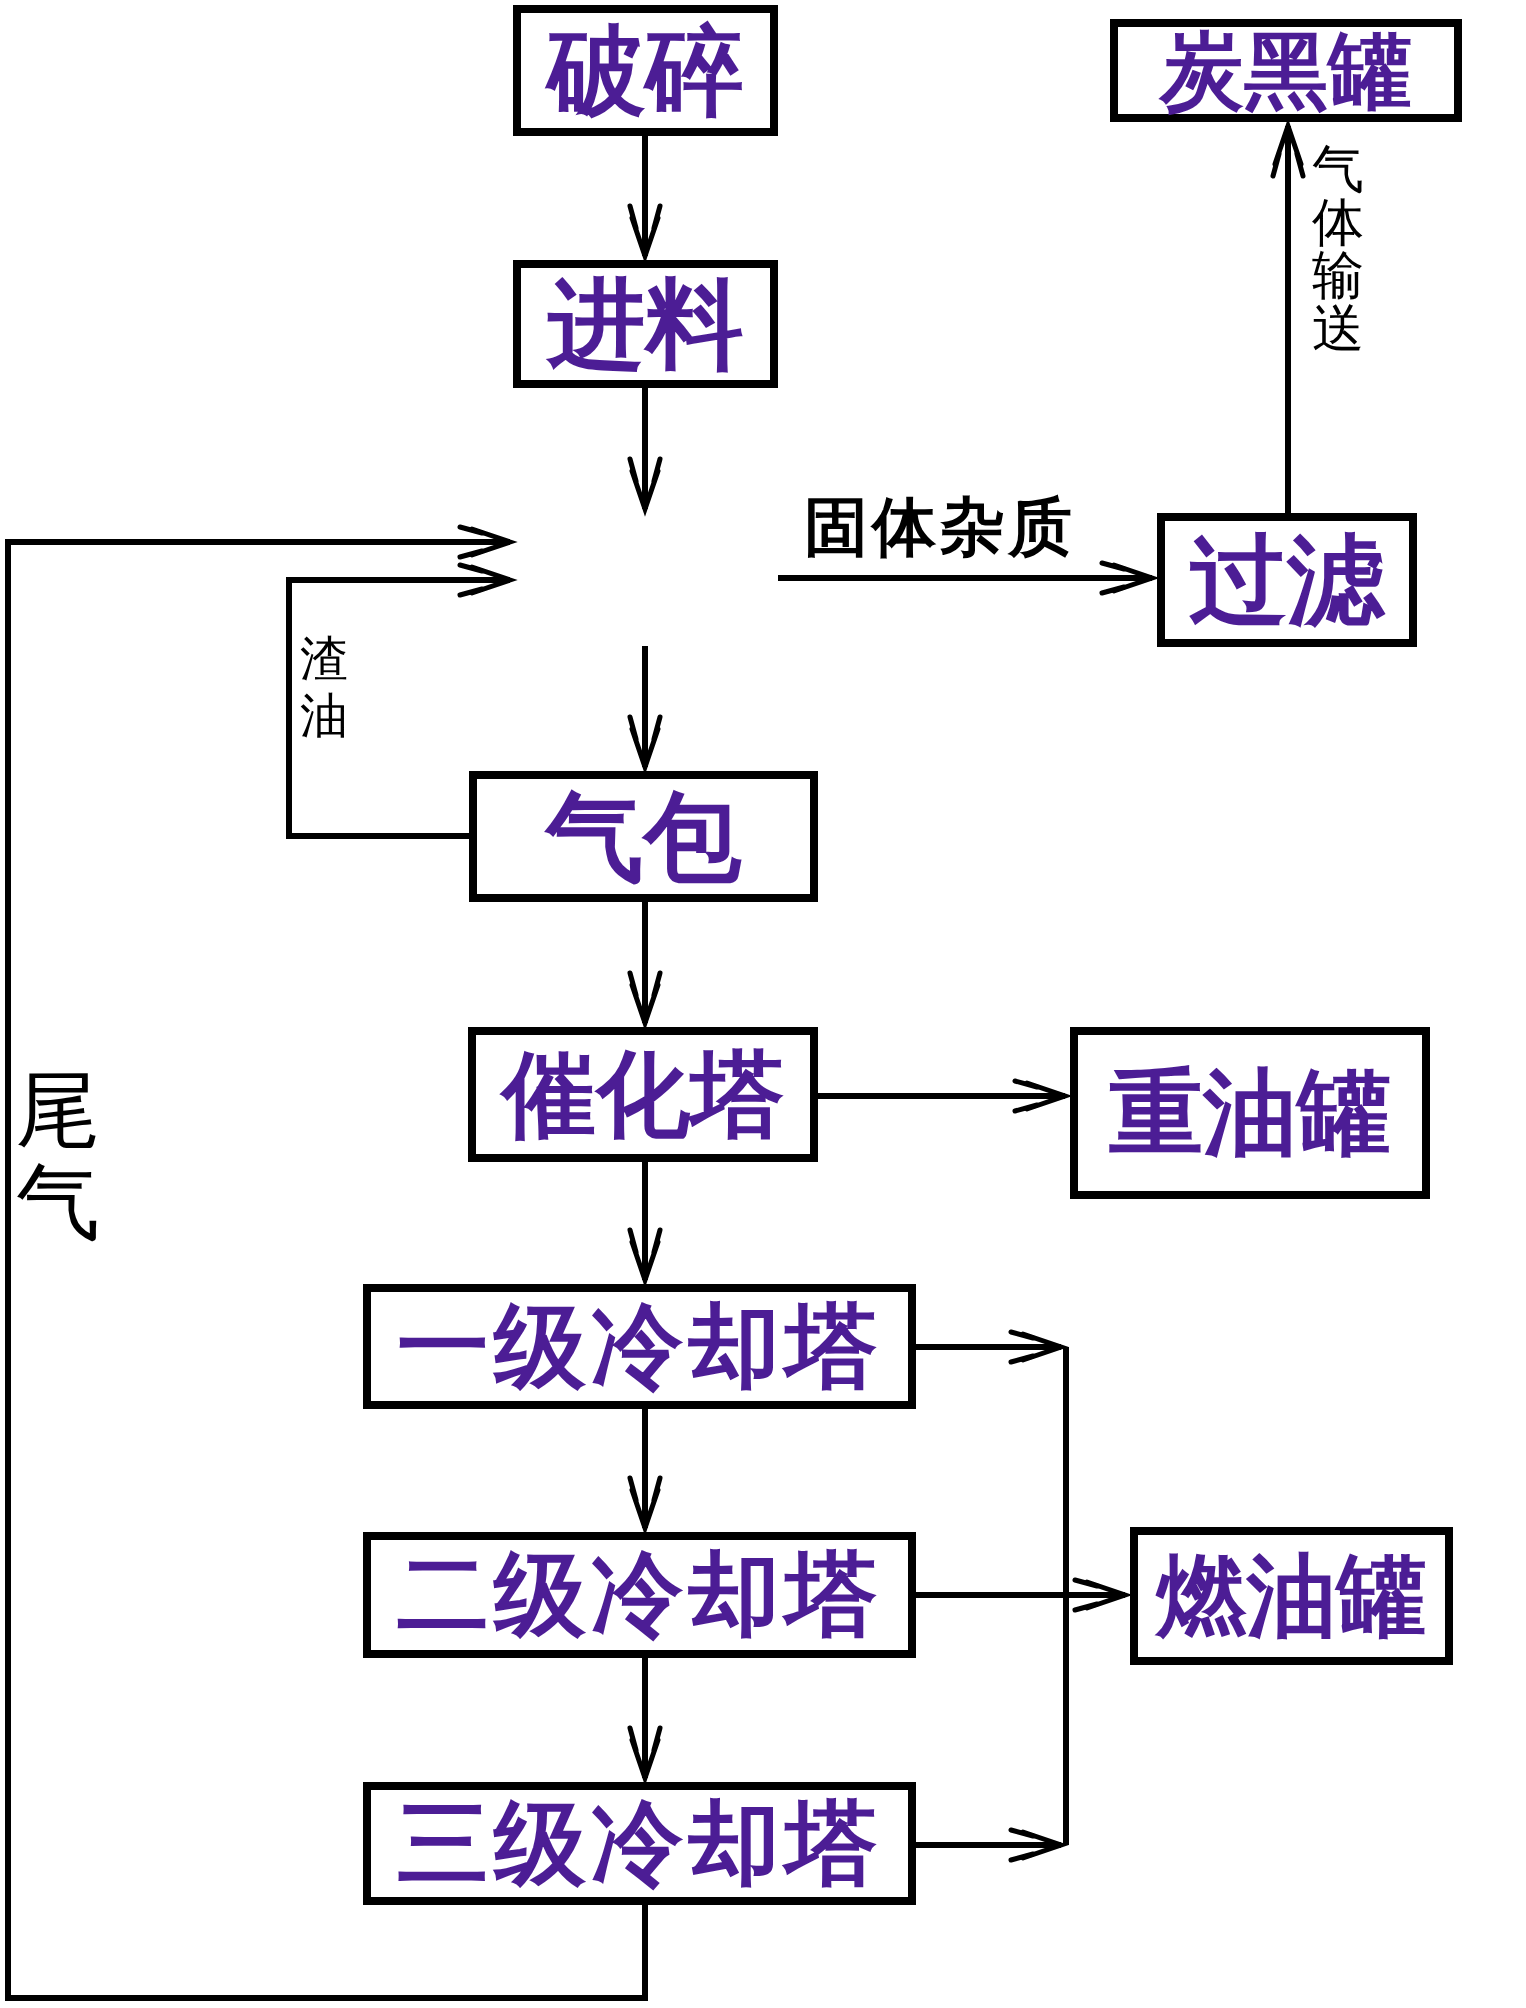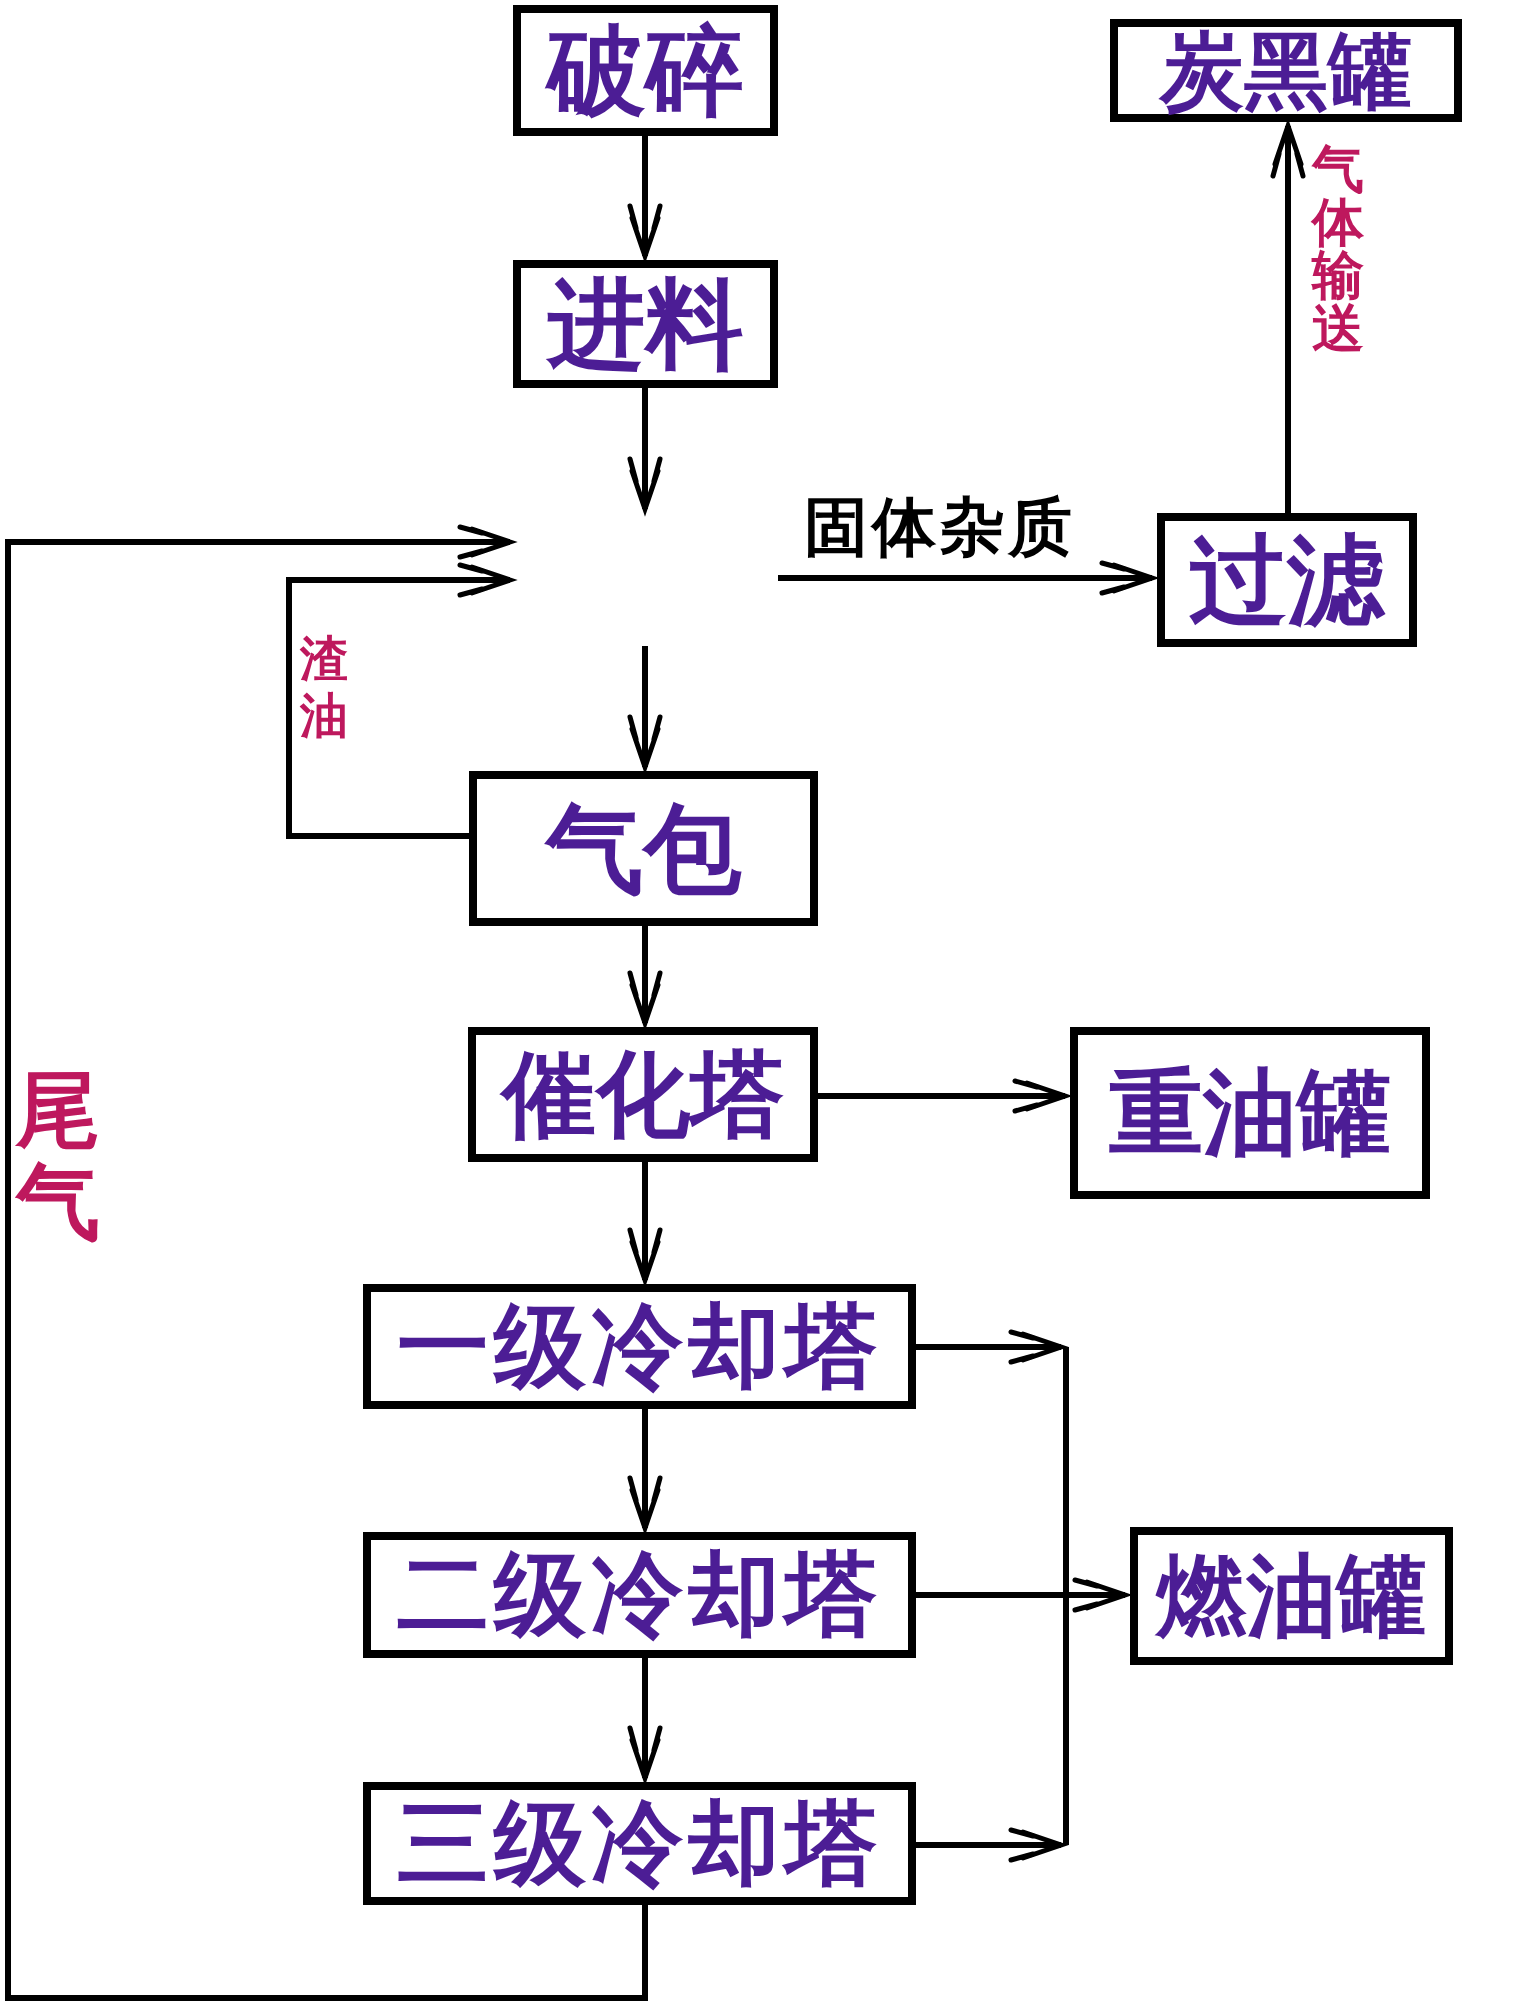--- a/index.html
+++ b/index.html
@@ -23,21 +23,21 @@
     white-space:nowrap;
     line-height:1;
   }
   .elabel{
     position:absolute;
     font-weight:bold;color:#000000;
     z-index:2;line-height:1;white-space:nowrap;
   }
   .vlabel{
     position:absolute;
-    font-weight:bold;color:#be185d;
+    font-weight:normal;color:#000000;
     z-index:2;
     width:1em;
     word-break:break-all;
     white-space:normal;
     text-align:center;
   }
 </style>
 </head>
 <body>
 
@@ -80,21 +80,21 @@
 
   <div class="node" style="left:513px;top:5px;width:265px;height:131px;font-size:98px;">破碎</div>
 
   <div class="node" style="left:513px;top:260px;width:265px;height:128px;font-size:98px;">进料</div>
 
 
   <div class="node" style="left:1110px;top:19px;width:352px;height:103px;font-size:84px;">炭黑罐</div>
 
   <div class="node" style="left:1157px;top:513px;width:260px;height:134px;font-size:98px;">过滤</div>
 
-  <div class="node" style="left:469px;top:771px;width:349px;height:155px;font-size:98px;">气包</div>
+  <div class="node" style="left:469px;top:771px;width:349px;height:131px;font-size:98px;">气包</div>
 
   <div class="node" style="left:468px;top:1027px;width:350px;height:135px;font-size:94px;">催化塔</div>
 
   <div class="node" style="left:1070px;top:1027px;width:360px;height:172px;font-size:94px;">重油罐</div>
 
   <div class="node" style="left:363px;top:1284px;width:553px;height:125px;font-size:92px;letter-spacing:5px;">一级冷却塔</div>
 
   <div class="node" style="left:363px;top:1532px;width:553px;height:126px;font-size:92px;letter-spacing:5px;">二级冷却塔</div>
 
   <div class="node" style="left:1130px;top:1527px;width:323px;height:138px;font-size:90px;">燃油罐</div>

